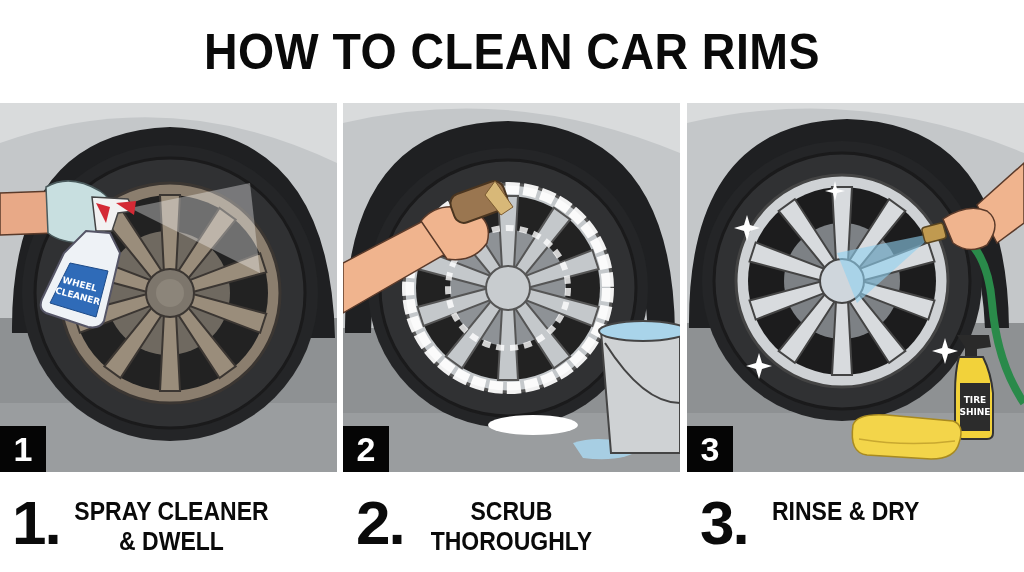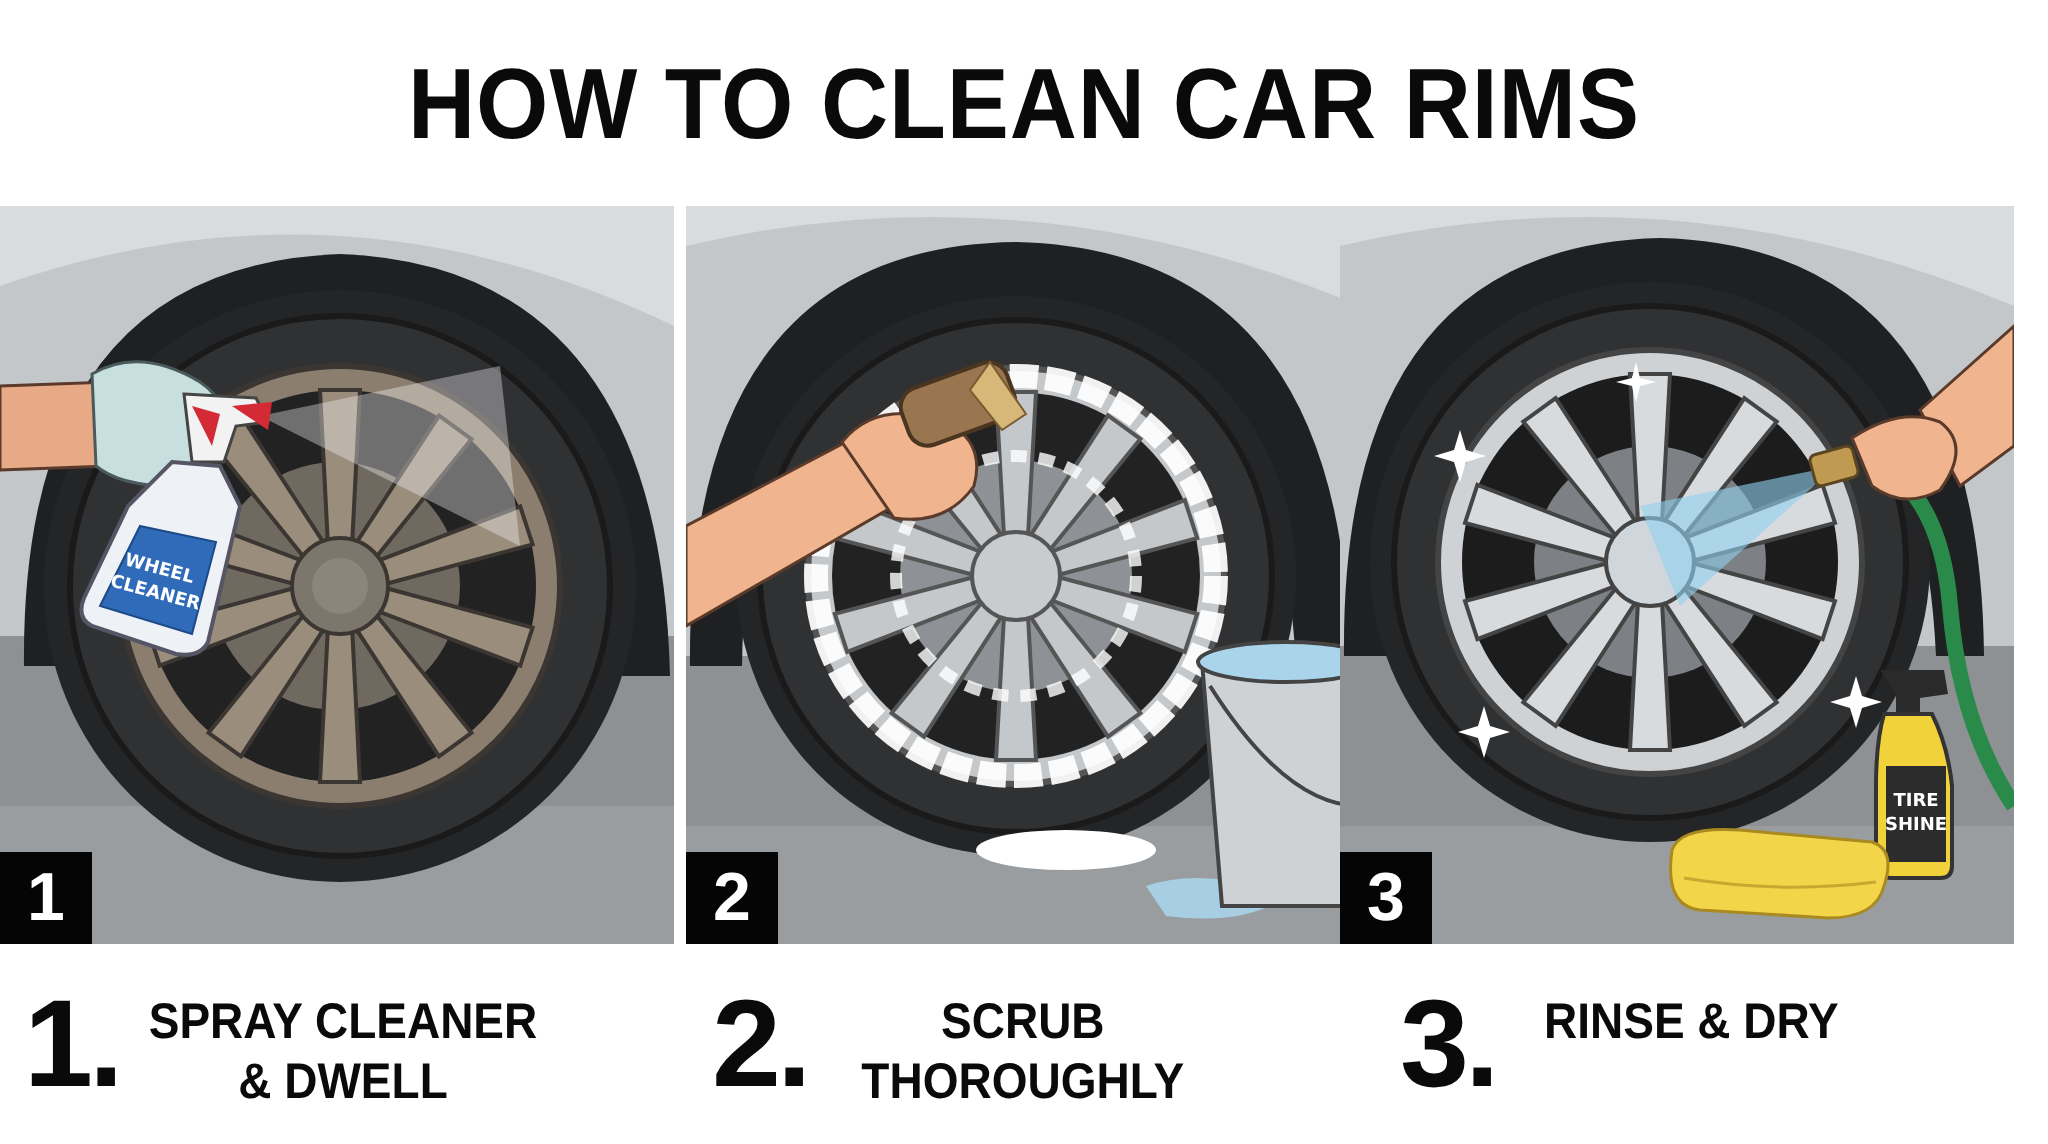--- a/index.html
+++ b/index.html
@@ -112,21 +112,21 @@
 
     <g>
       <path d="M258 228 L337 228 L337 350 L268 350 Z" fill="#cfd2d4" stroke="#444" stroke-width="2"></path>
       <ellipse cx="300" cy="228" rx="44" ry="10" fill="#a9d4ea" stroke="#444" stroke-width="2"></ellipse>
       <path d="M262 240 Q300 300 337 300" fill="none" stroke="#444" stroke-width="2"></path>
     </g>
   </svg>
   <div class="badge">2</div>
 </div>
 
-<div class="panel" style="left:670px;">
+<div class="panel" style="left:687px;">
   <svg viewBox="0 0 337 369">
     <rect x="0" y="0" width="337" height="369" fill="#d9dbdc"></rect>
     <path d="M0 20 Q170 -20 337 50 L337 225 L0 225 Z" fill="#c4c7c9"></path>
     <rect x="0" y="220" width="337" height="149" fill="#8e9193"></rect>
     <rect x="0" y="310" width="337" height="59" fill="#9a9d9f"></rect>
     <path d="M2 225 Q0 20 160 16 Q320 20 322 225 L298 225 Q290 50 160 48 Q30 52 28 225 Z" fill="#1f2022"></path>
     <g>
       <circle cx="155" cy="178" r="140" fill="#242527"></circle>
       <circle cx="155" cy="178" r="128" fill="#303133" stroke="#1a1a1b" stroke-width="3"></circle>
       <circle cx="155" cy="178" r="106" fill="#cfd2d5" stroke="#444" stroke-width="3"></circle>

